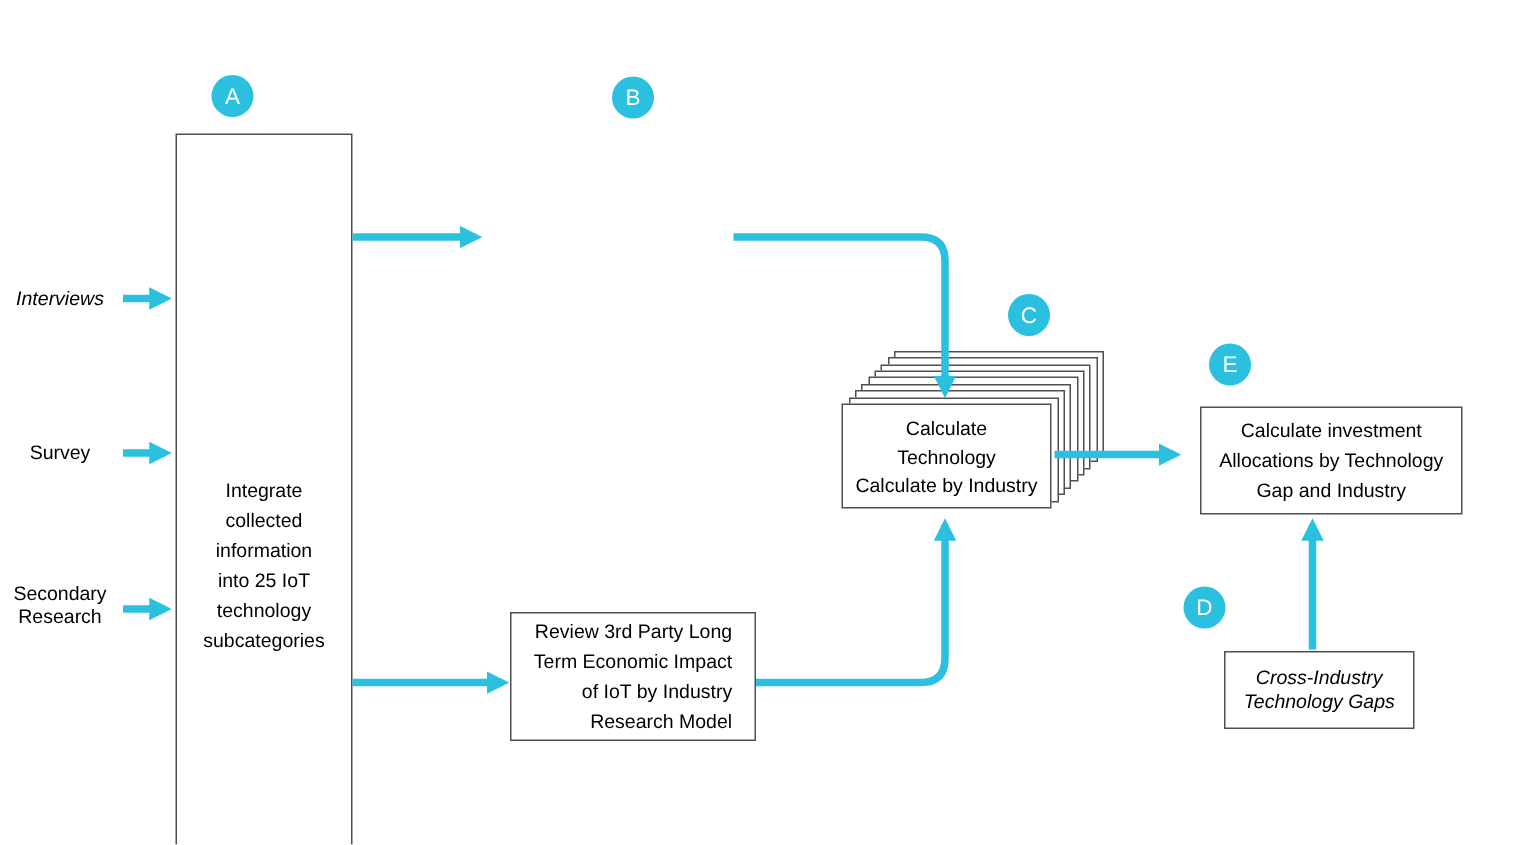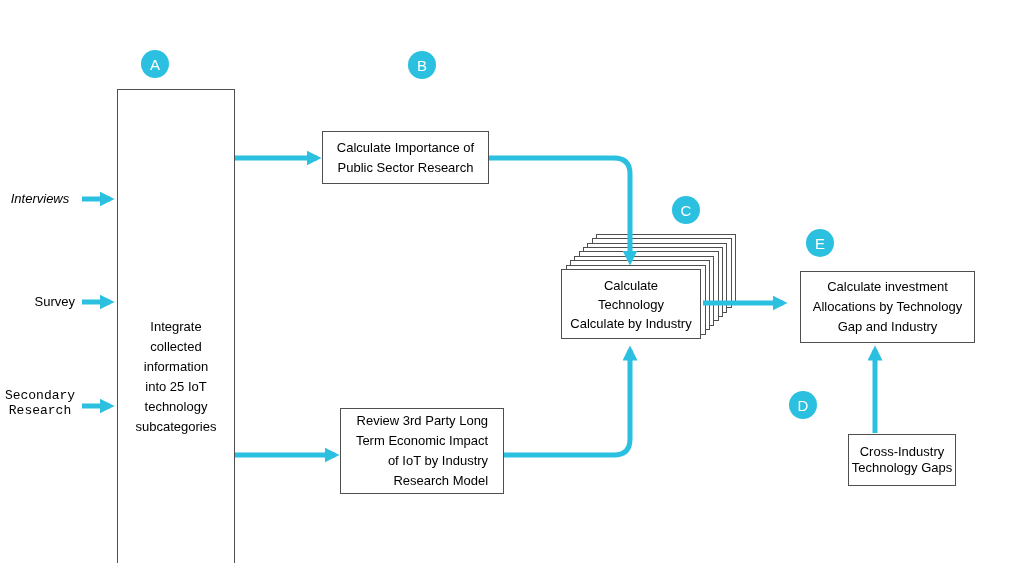--- a/index.html
+++ b/index.html
@@ -69,33 +69,31 @@
     marker-end: url(#ah);
   }
   #ah path { fill: var(--accent, #2bc0e0); }
 </style>
 </head>
 <body>
 
 <div class="canvas">
 
   <div class="src-label" style="left:5px; top:191px; width:70px;font-style:italic;">Interviews</div>
-  <div class="src-label" style="left:5px; top:294px; width:70px;text-align:right;">Survey</div>
-  <div class="src-label" style="left:0px; top:388px; width:80px;font-family:Liberation Mono, monospace;">Secondary
+  <div class="src-label" style="left:5px; top:294px; width:70px;">Survey</div>
+  <div class="src-label" style="left:0px; top:388px; width:80px;">Secondary
 Research</div>
 
   <div class="node" style="left:117px; top:89px; width:118px; height:527px; padding-top:48px;">Integrate
 collected
 information
 into 25 IoT
 technology
 subcategories</div>
 
-  <div class="node" style="left:322px; top:131px; width:167px; height:53px;">Calculate Importance of
-Public Sector Research</div>
 
   <div class="node" style="left:340px; top:408px; width:164px; height:86px;text-align:right;">Review 3rd Party Long
 Term Economic Impact
 of IoT by Industry
 Research Model</div>
 
   <div class="stack-layer" style="left:596px; top:234px;"></div>
   <div class="stack-layer" style="left:592px; top:238px;"></div>
   <div class="stack-layer" style="left:587px; top:243px;"></div>
   <div class="stack-layer" style="left:583px; top:247px;"></div>
@@ -104,21 +102,21 @@
   <div class="stack-layer" style="left:570px; top:260px;"></div>
   <div class="stack-layer" style="left:566px; top:265px;"></div>
   <div class="node stack-front" style="left:561px; top:269px; width:140px; height:70px;">Calculate
 Technology
 Calculate by Industry</div>
 
   <div class="node" style="left:800px; top:271px; width:175px; height:72px;">Calculate investment
 Allocations by Technology
 Gap and Industry</div>
 
-  <div class="node tight" style="left:848px; top:434px; width:108px; height:52px;">Cross-Industry
+  <div class="node tight" style="left:816px; top:434px; width:127px; height:52px;font-style:italic;">Cross-Industry
 Technology Gaps</div>
 
   <div class="badge" style="left:141px; top:50px;">A</div>
   <div class="badge" style="left:408px; top:51px;">B</div>
   <div class="badge" style="left:672px; top:196px;">C</div>
   <div class="badge" style="left:789px; top:391px;">D</div>
   <div class="badge" style="left:806px; top:229px;">E</div>
 
   <svg class="overlay" viewBox="0 0 1012 563" xmlns="http://www.w3.org/2000/svg">
     <defs>

